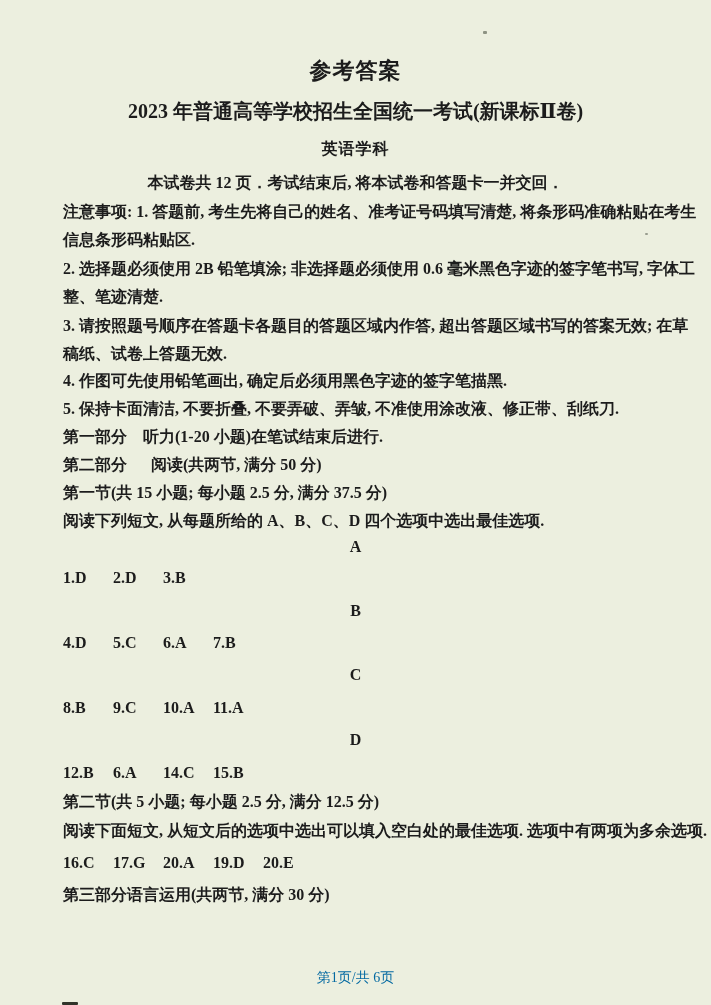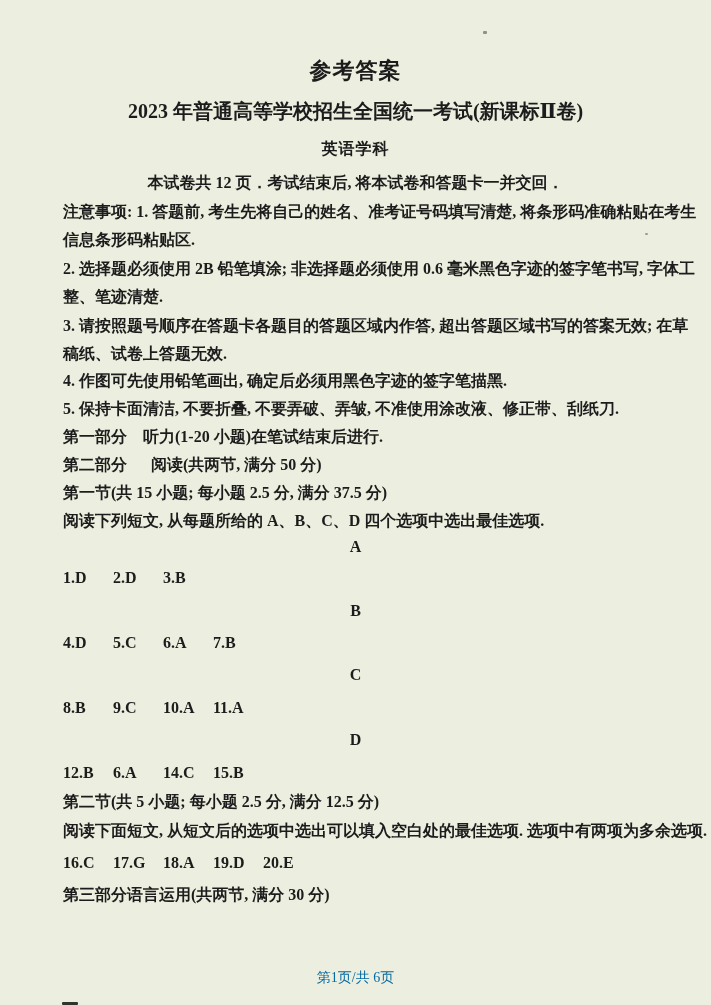--- a/index.html
+++ b/index.html
@@ -84,21 +84,21 @@
 
   <div class="line centered passage-letter" style="top:730px">D</div>
   <div class="answer-row" style="top:763px">
     <span class="ans-slot">12.B</span><span class="ans-slot">6.A</span><span class="ans-slot">14.C</span><span class="ans-slot">15.B</span>
   </div>
 
   <div class="line left-col bold" style="top:792px">第二节(共 5 小题; 每小题 2.5 分, 满分 12.5 分)</div>
   <div class="line left-col bold" style="top:821px">阅读下面短文, 从短文后的选项中选出可以填入空白处的最佳选项. 选项中有两项为多余选项.</div>
 
   <div class="answer-row" style="top:853px">
-    <span class="ans-slot">16.C</span><span class="ans-slot">17.G</span><span class="ans-slot">18.A</span><span class="ans-slot">19.D</span><span class="ans-slot">20.E</span>
+    <span class="ans-slot">16.C</span><span class="ans-slot">17.G</span><span class="ans-slot">20.A</span><span class="ans-slot">19.D</span><span class="ans-slot">20.E</span>
   </div>
 
   <div class="line left-col bold" style="top:885px">第三部分语言运用(共两节, 满分 30 分)</div>
 
   <div class="line centered footer-text" style="top:969px">第1页/共 6页</div>
 
   <div class="speck smudge"></div>
 
 </div>
 

